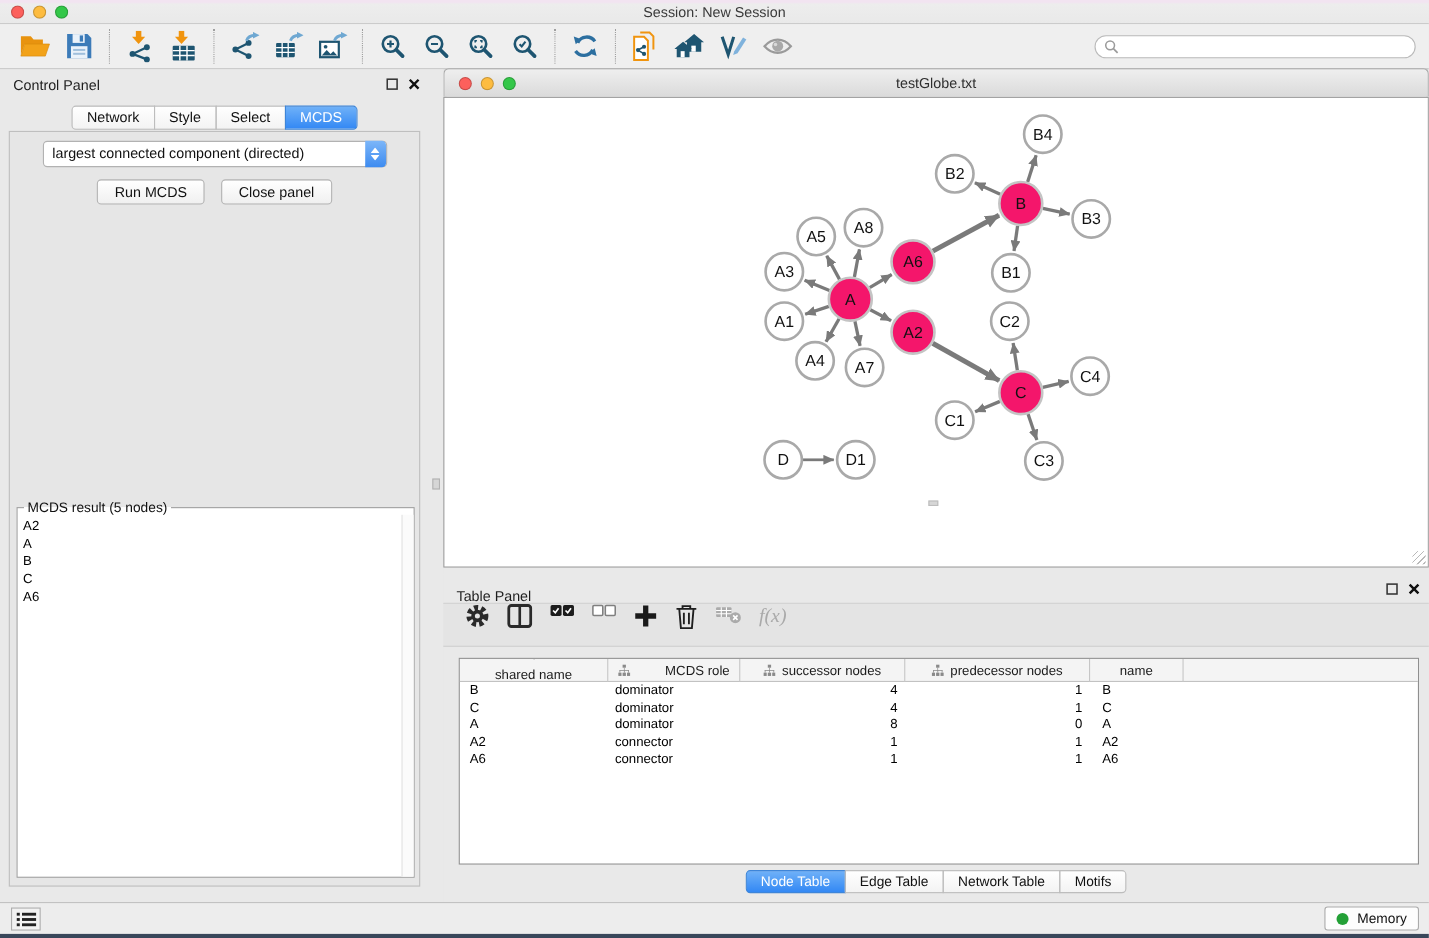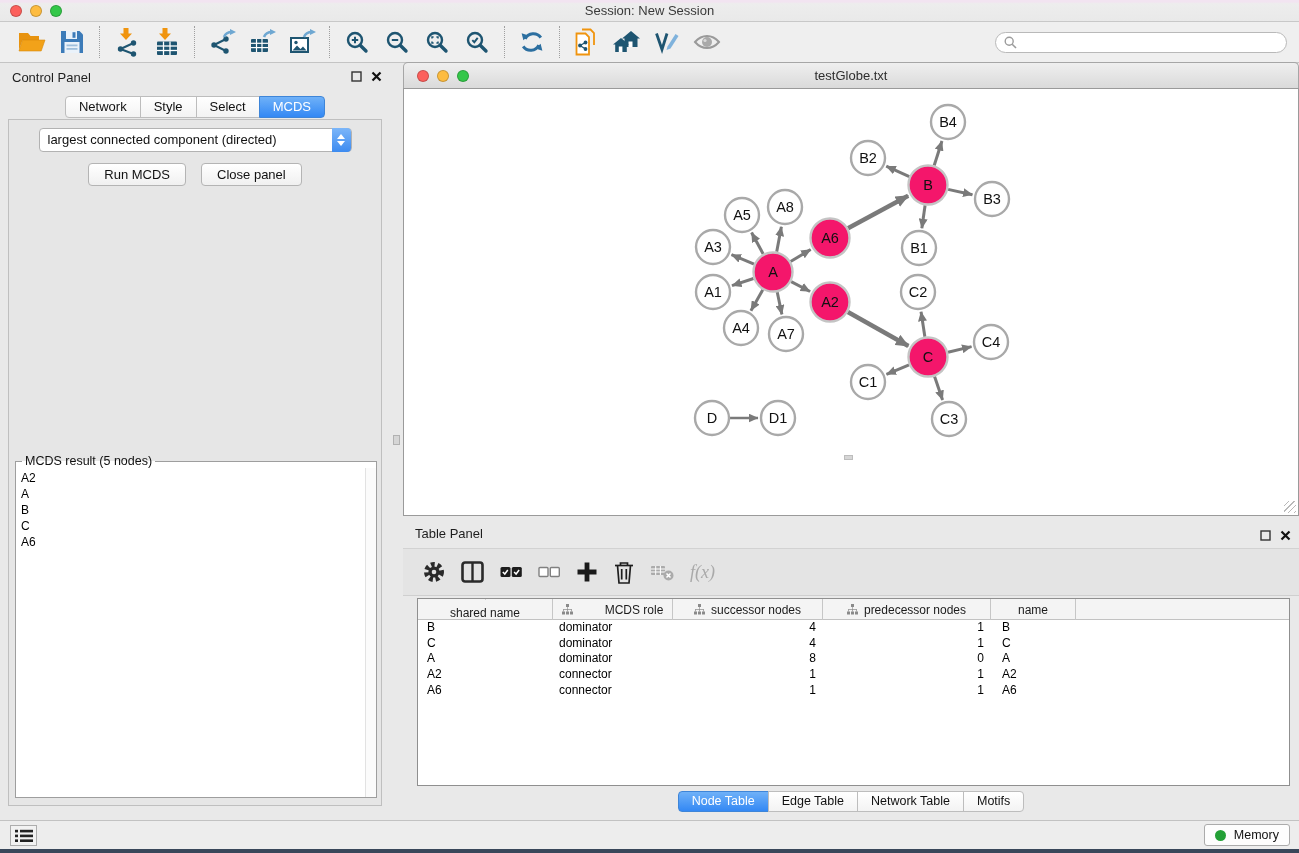--- a/index.html
+++ b/index.html
@@ -57,23 +57,23 @@
   .nw-titlebar { height:26px; background:linear-gradient(#EFEFEF,#DADADA); border:1px solid #A6A6A6; border-bottom:none;
     border-radius:5px 5px 0 0; text-align:center; line-height:26px; font-size:13px; color:#2E2E2E; position:relative; }
   .nw-titlebar .lights { top:7px; left:13px; }
   .nw-canvas { position:relative; width:896px; height:428px; background:#fff; border:1px solid #9A9A9A; }
   .nw-resize { position:absolute; right:2px; bottom:2px; width:12px; height:12px;
     background:repeating-linear-gradient(135deg, transparent 0 3px, #B9B9B9 3px 4px); }
   .hgrip { position:absolute; left:844px; top:455px; width:9px; height:5px; background:#D6D6D6; border:1px solid #BDBDBD; }
 
   
   .table-panel { position:absolute; left:403px; top:522px; width:896px; height:298px; background:#E9E9E9; }
-  .tp-header { position:absolute; left:12px; top:4px; font-size:13px; color:#1E1E1E; }
-  .tp-toolbar { position:absolute; left:0; right:0; top:26px; height:48px; background:#E4E4E4;
-    border-top:1px solid #D2D2D2; border-bottom:1px solid #CFCFCF; display:flex; align-items:center; gap:16px; padding-left:20px; }
+  .tp-header { position:absolute; left:12px; top:12px; font-size:13px; color:#1E1E1E; }
+  .tp-toolbar { position:absolute; left:0; right:0; top:26px; height:40px; background:#E4E4E4;
+    border-top:1px solid #D2D2D2; border-bottom:1px solid #CFCFCF; display:flex; align-items:flex-start; gap:16px; padding-left:20px; }
   .fx { font-family:"Liberation Serif", serif; font-style:italic; font-size:18px; color:#A9A9A9; }
   .tp-table { position:absolute; left:14px; right:9px; top:76px; height:188px; background:#fff; border:1px solid #8F8F8F; overflow:hidden; }
   .thead { display:flex; height:21px; background:#F4F4F4; border-bottom:1px solid #C2C2C2; }
   .th { display:flex; align-items:center; justify-content:center; gap:6px; font-size:12px; color:#1B1B1B;
     border-right:1px solid #C6C6C6; height:21px; }
   .tbody .tr { display:flex; height:15.7px; align-items:center; cursor:default; }
   .td { font-size:12px; color:#000; overflow:hidden; white-space:nowrap; height:15.7px; line-height:15.7px; }
   .c0 { width:135px;flex-direction:column; } .c1 { width:120px;gap:32px; } .c2 { width:150px; } .c3 { width:168px; } .c4 { width:85px; }
   .td.c0 { padding-left:9px; } .td.c1 { padding-left:6px; }
   .td.c2, .td.c3 { text-align:right; padding-right:7px; }

